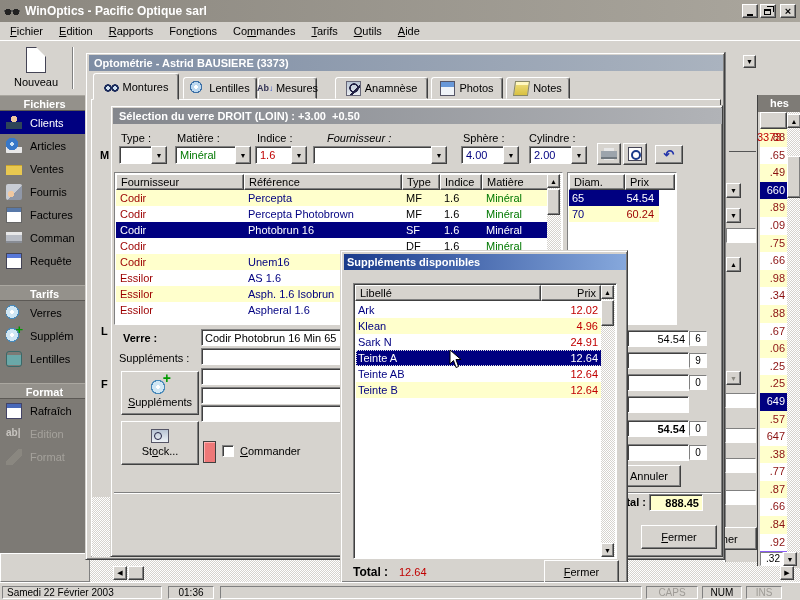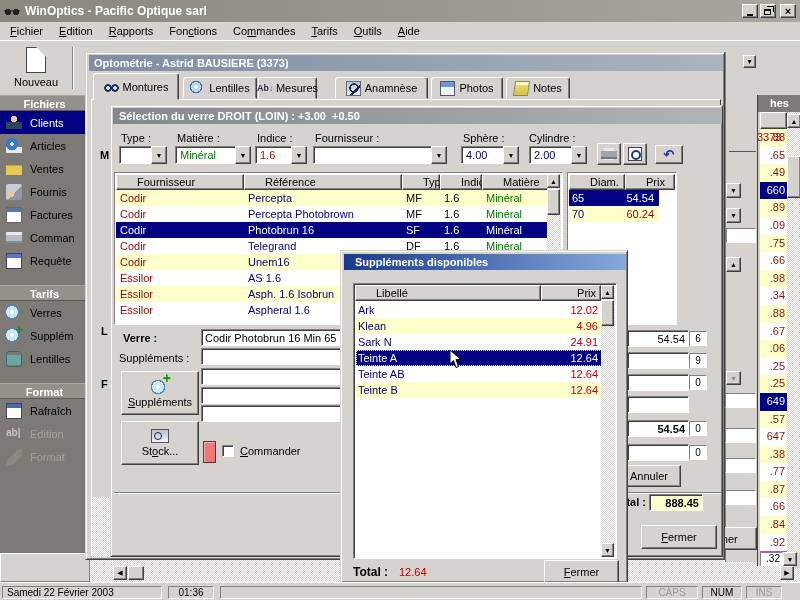--- a/index.html
+++ b/index.html
@@ -103,21 +103,21 @@
   
   #seldlg { left:110px; top:105px; width:613px; height:452px; }
   #sel-title { left:2px; top:2px; width:609px; height:16px; background:linear-gradient(90deg,#84878d,#b1b3b7); color:#fff; font-weight:bold; line-height:16px; padding-left:6px; white-space:pre; }
   .flt-label { position:absolute; top:26px; white-space:nowrap; }
   .combo { position:absolute; top:40px; height:18px; }
   .combo .val { position:absolute; left:0; top:0; bottom:0; right:15px; background:#fff; border:1px solid; border-color:#808080 #fff #fff #808080; box-shadow:inset 1px 1px 0 #404040; padding:2px 0 0 4px; overflow:hidden; }
   .combo .drop { position:absolute; right:0; top:0; width:16px; height:18px; }
   .green { color:#007800; } .red { color:#c00000; } .navy { color:#000080; } .maroon { color:#9c0000; }
 
   #mtable { left:3px; top:66px; width:449px; height:153px; background:#fff; border:1px solid; border-color:#808080 #fff #fff #808080; }
-  .th { position:absolute; top:1px; height:16px; line-height:15px; padding-left:20px; border:1px solid; border-color:#fff #404040 #404040 #fff; box-shadow:inset -1px -1px 0 #808080; background:#d6d3ce; overflow:hidden; }
+  .th { position:absolute; top:1px; height:16px; line-height:15px; padding-left:4px; border:1px solid; border-color:#fff #404040 #404040 #fff; box-shadow:inset -1px -1px 0 #808080; background:#d6d3ce; overflow:hidden; }
   .mrow { position:absolute; left:1px; width:433px; height:16px; line-height:16px; }
   .mrow.alt { background:#ffffcc; }
   .mrow.sel { background:#000080; }
   .mrow.sel span { color:#fff !important; }
   .mrow span { position:absolute; top:0; height:16px; overflow:hidden; white-space:nowrap; padding-left:4px; }
   #mtable-scroll { position:absolute; right:1px; top:1px; width:14px; bottom:1px; }
 
   #dtable { left:456px; top:66px; width:110px; height:153px; background:#fff; border:1px solid; border-color:#808080 #fff #fff #808080; }
   .drow { position:absolute; left:1px; width:90px; height:16px; line-height:16px; }
   .drow.alt { background:#ffffcc; }
@@ -134,21 +134,21 @@
   .swatch { background:#ee7878; border:1px solid #404040; box-shadow:inset 1px 1px 0 #ffb0b0; }
   .checkbox { background:#fff; border:1px solid; border-color:#808080 #fff #fff #808080; box-shadow:inset 1px 1px 0 #404040; }
   .groove { border-top:1px solid #808080; border-bottom:1px solid #fff; }
   .prt-ic { width:16px; height:12px; background:linear-gradient(#0000 0 3px,#9ca4ac 3px 9px,#70787f 9px 11px,#0000 11px),linear-gradient(90deg,#0000 3px,#e8e8e8 3px 13px,#0000 13px); }
   .prev-ic { width:14px; height:14px; background:#fff; border:1px solid #445; position:relative; }
   .prev-ic::after { content:""; position:absolute; left:2px; top:2px; width:6px; height:6px; border:2px solid #1a3a8a; border-radius:50%; }
   .undo-ic { color:#2233aa; font-weight:bold; font-size:13px; line-height:13px; }
 
   
   #supdlg { left:340px; top:250px; width:288px; height:333px; }
-  #sup-title { left:3px; top:3px; width:282px; height:16px; background:linear-gradient(90deg,#1a3b8c,#86a8dc); color:#fff; font-weight:bold; line-height:16px; padding-left:11px; }
+  #sup-title { left:3px; top:3px; width:282px; height:16px; background:linear-gradient(90deg,#1a3b8c,#86a8dc); color:#fff; font-weight:bold; line-height:16px; padding-left:3px; }
   #suplist { left:12px; top:32px; width:264px; height:276px; background:#fff; border:1px solid; border-color:#808080 #fff #fff #808080; box-shadow:inset 1px 1px 0 #404040; }
   .srow { position:absolute; left:2px; width:246px; height:16px; line-height:16px; }
   .srow.alt { background:#ffffcc; }
   .srow.sel { background:#000080; outline:1px dotted #e0e0e0; outline-offset:-1px; }
   .srow.sel span { color:#fff !important; }
   .srow .sl { position:absolute; left:2px; color:#000080; }
   .srow .sp { position:absolute; right:4px; color:#c00000; }
 
   
   #cursor { left:449px; top:349px; width:13px; height:20px; z-index:99; }
@@ -356,21 +356,21 @@
       <div class="abs checker" style="left:0;top:397px;width:22px;height:60px;"></div>
     </div>
   </div>
 
   <div id="seldlg" class="abs winframe">
     <div id="sel-title" class="abs">Sélection du verre DROIT (LOIN) : +3.00  +0.50</div>
 
     <span class="flt-label" style="left:10px;">Type :</span>
     <span class="flt-label" style="left:66px;">Matière :</span>
     <span class="flt-label" style="left:146px;">Indice :</span>
-    <span class="flt-label" style="left:204px;">Fournisseur :</span>
+    <span class="flt-label" style="left:216px;font-style:italic;">Fournisseur :</span>
     <span class="flt-label" style="left:352px;">Sphère :</span>
     <span class="flt-label" style="left:418px;">Cylindre :</span>
 
     <div class="combo" style="left:8px;width:48px;">
         <span class="val"></span>
         <span class="drop raised arrowbtn">▼</span>
       </div>
     <div class="combo" style="left:64px;width:76px;">
         <span class="val green">Minéral</span>
         <span class="drop raised arrowbtn">▼</span>
@@ -424,21 +424,20 @@
         </div>
         <div class="mrow alt sel" style="top: 49px;">
           <span class="maroon" style="left: 0px; width: 128px;">Codir</span>
           <span class="navy" style="left: 128px; width: 158px;">Photobrun 16</span>
           <span class="" style="left: 286px; width: 38px;">SF</span>
           <span class="" style="left: 324px; width: 42px;">1.6</span>
           <span class="green" style="left: 366px; width: 68px;">Minéral</span>
         </div>
         <div class="mrow" style="top: 65px;">
           <span class="maroon" style="left: 0px; width: 128px;">Codir</span>
-          <span class="navy" style="left: 128px; width: 158px;">Telegrand</span>
           <span class="" style="left: 286px; width: 38px;">DF</span>
           <span class="" style="left: 324px; width: 42px;">1.6</span>
           <span class="green" style="left: 366px; width: 68px;">Minéral</span>
         </div>
         <div class="mrow alt" style="top: 81px;">
           <span class="maroon" style="left: 0px; width: 128px;">Codir</span>
           <span class="navy" style="left: 128px; width: 158px;">Unem16</span>
           <span class="" style="left: 286px; width: 38px;"></span>
           <span class="" style="left: 324px; width: 42px;"></span>
           <span class="green" style="left: 366px; width: 68px;"></span>

